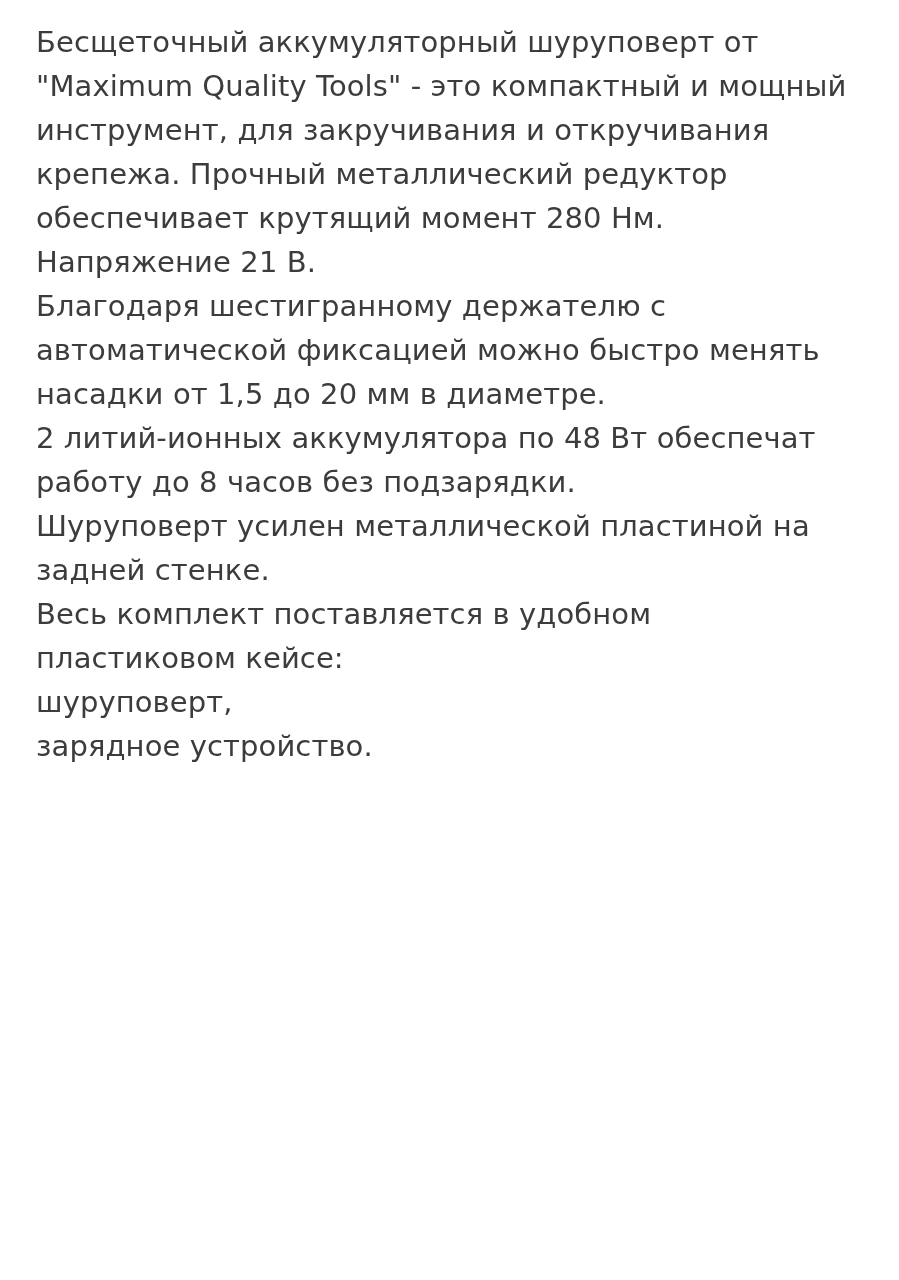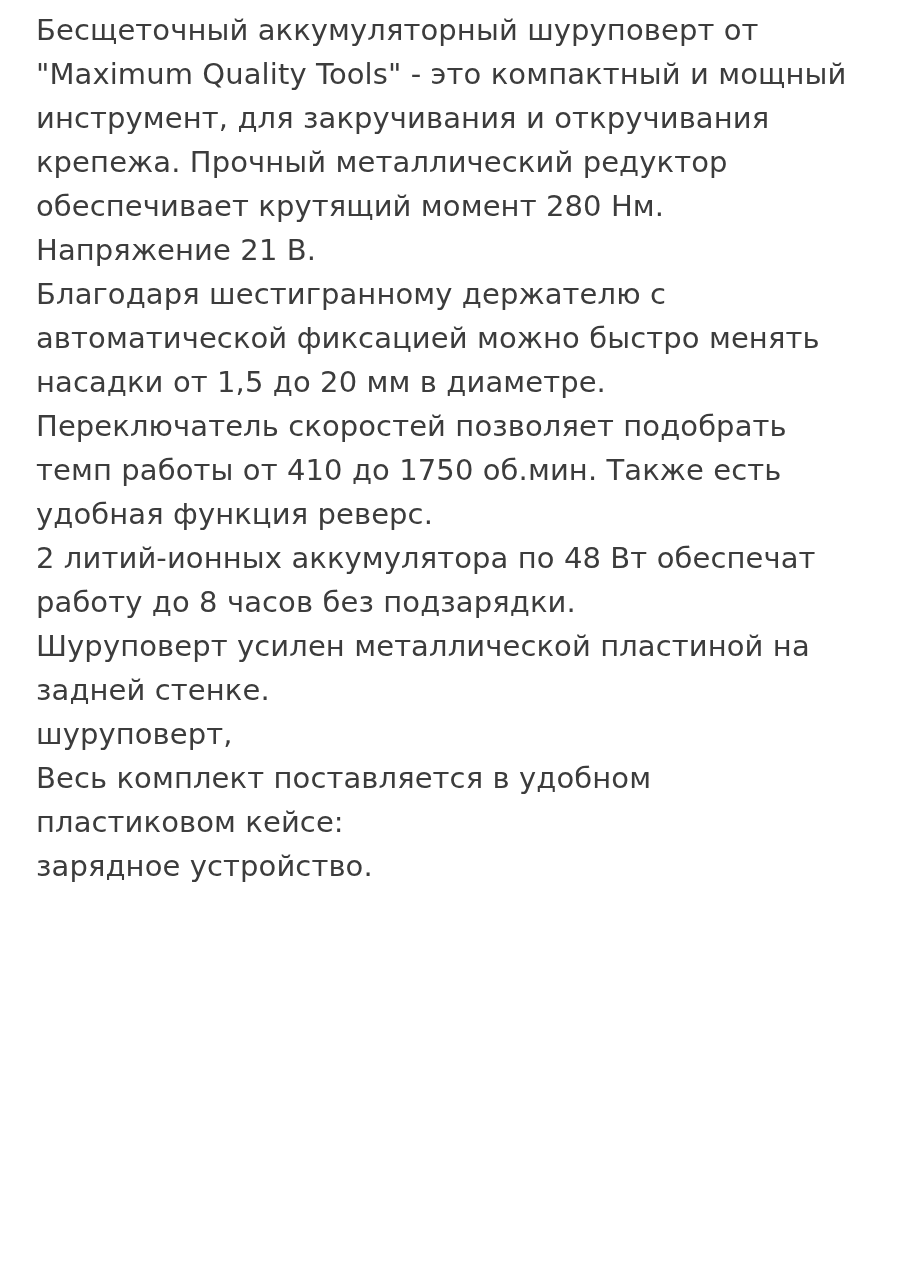--- a/index.html
+++ b/index.html
@@ -11,21 +11,21 @@
     width: 899px;
     height: 1280px;
     font-family: "DejaVu Sans", "Liberation Sans", sans-serif;
     color: #3a3a3a;
     overflow: hidden;
   }
   .page {
     box-sizing: border-box;
     width: 899px;
     height: 1280px;
-    padding: 8px 40px 0 36px;
+    padding: 20px 40px 0 36px;
     background: #ffffff;
   }
   .description {
     font-size: 29px;
     line-height: 44px;
     color: #3c3c3c;
     letter-spacing: 0.1px;
   }
   .description p {
     margin: 0;
@@ -33,20 +33,19 @@
     text-align: left;
   }
 </style>
 </head>
 <body>
 
 <div class="page">
   <div class="description">
     <p>Бесщеточный аккумуляторный шуруповерт от "Maximum Quality Tools" - это компактный и мощный инструмент, для закручивания и откручивания крепежа. Прочный металлический редуктор обеспечивает крутящий момент 280 Нм. Напряжение 21 В.</p>
     <p>Благодаря шестигранному держателю с автоматической фиксацией можно быстро менять насадки от 1,5 до 20 мм в диаметре.</p>
-    <p>Переключатель скоростей позволяет подобрать темп работы от 410 до 1750 об.мин. Также есть удобная функция реверс.</p>
     <p>2 литий-ионных аккумулятора по 48 Вт обеспечат работу до 8 часов без подзарядки.</p>
     <p>Шуруповерт усилен металлической пластиной на задней стенке.</p>
+    <p>Весь комплект поставляется в удобном пластиковом кейсе:</p>
     <p>шуруповерт,</p>
-    <p>Весь комплект поставляется в удобном пластиковом кейсе:</p>
     <p>зарядное устройство.</p>
   </div>
 </div>
 
 </body></html>

